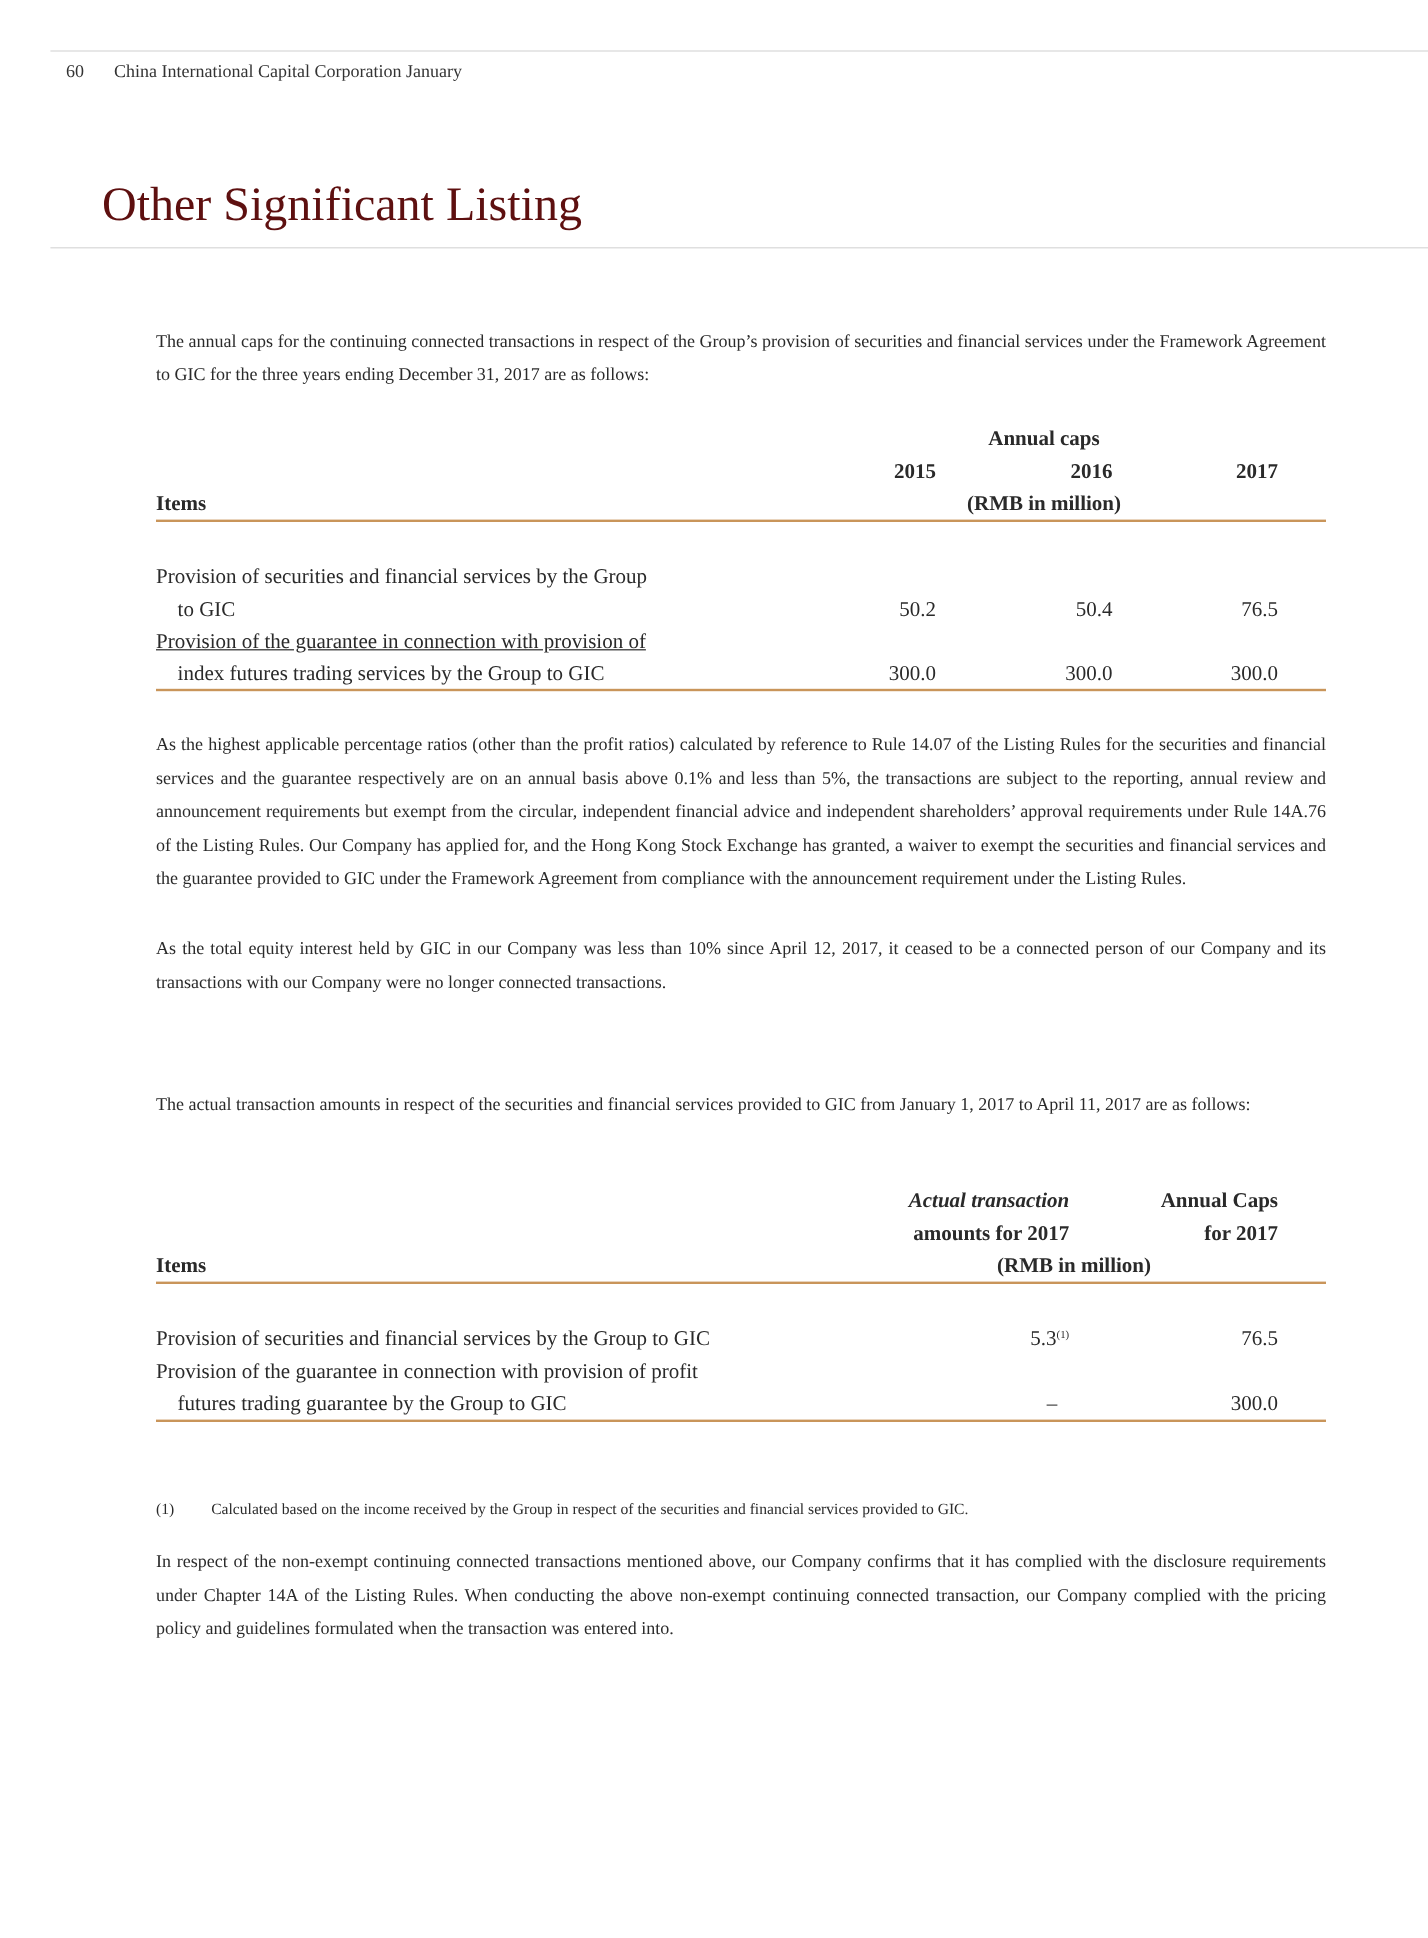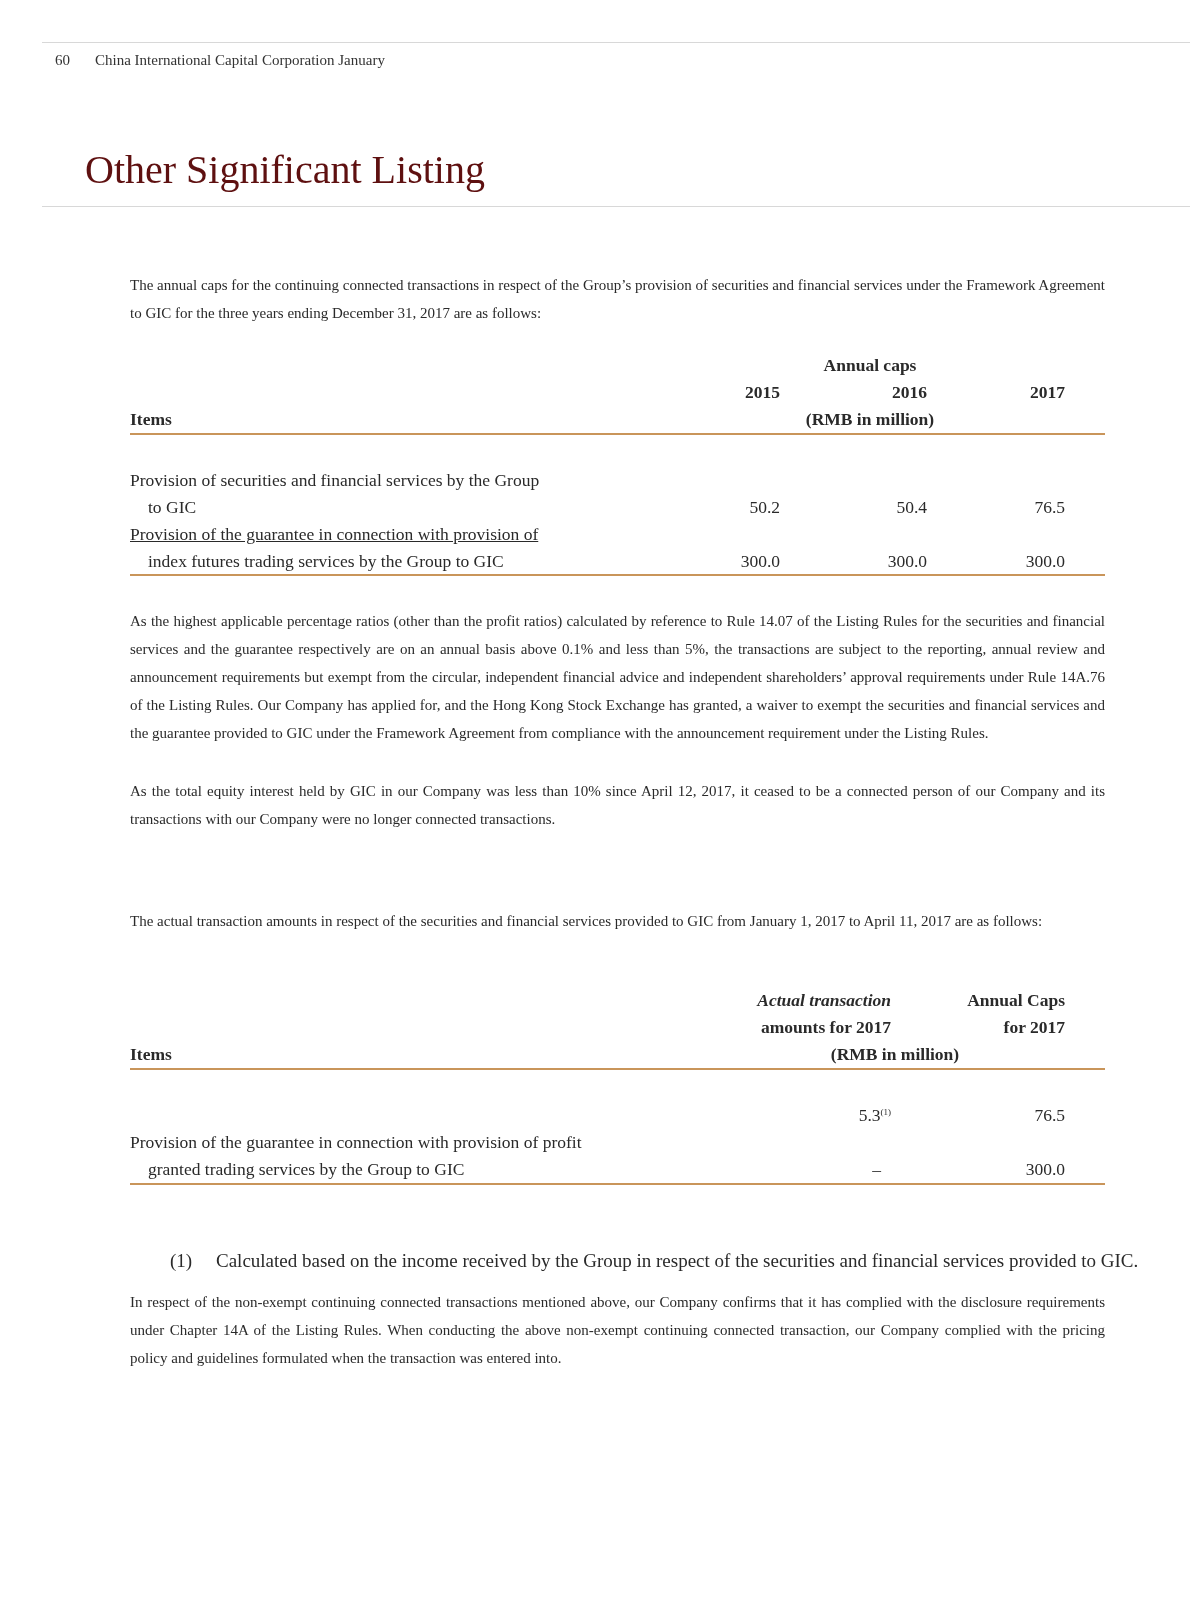--- a/index.html
+++ b/index.html
@@ -10,21 +10,21 @@
   .title { position:absolute; left:85px; top:146px; font-size:40px; color:#5e1010; font-weight:normal; margin:0; }
   .title-rule { position:absolute; left:42px; right:0; top:206px; height:1px; background:#d8d8d8; }
   .content { position:absolute; left:130px; width:975px; }
   p.body { font-size:15px; line-height:28px; text-align:justify; margin:0; }
   .tbl { position:absolute; left:130px; width:975px; font-size:17.5px; }
   .tbl .cell { position:absolute; white-space:nowrap; }
   .r { text-align:right; }
   .c { text-align:center; }
   .b { font-weight:bold; }
   .rule { position:absolute; left:0; width:975px; height:2px; background:#c9955a; }
-  .footnote { position:absolute; left:130px; top:1250px; font-size:19px;margin-left:40px; }
+  .footnote { position:absolute; left:130px; top:1250px; font-size:13px; }
   .footnote .mark { display:inline-block; width:46px; }
   sup { font-size:9px; vertical-align:6px; }
 </style>
 </head>
 <body>
 
 <div class="top-rule"></div>
 <div class="running-head">
   <span class="pg">60</span><span>China International Capital Corporation January</span>
 </div>
@@ -73,25 +73,26 @@
 
 <div class="tbl" style="top:990px;height:230px;">
   <div class="cell b r" style="left:600px;width:161px;top:0;font-style:italic;">Actual transaction</div>
   <div class="cell b r" style="left:600px;width:161px;top:27px;">amounts for 2017</div>
   <div class="cell b r" style="left:800px;width:135px;top:0;">Annual Caps</div>
   <div class="cell b r" style="left:800px;width:135px;top:27px;">for 2017</div>
   <div class="cell b" style="left:0;top:54px;">Items</div>
   <div class="cell b c" style="left:650px;width:230px;top:54px;">(RMB in million)</div>
   <div class="rule" style="top:78px;"></div>
 
+  <div class="cell" style="left:0;top:115px;">Provision of securities and financial services by the Group to GIC</div>
   <div class="cell r" style="left:600px;width:161px;top:115px;"><span>5.3</span><sup>(1)</sup></div>
   <div class="cell r" style="left:800px;width:135px;top:115px;">76.5</div>
 
   <div class="cell" style="left:0;top:142px;">Provision of the guarantee in connection with provision of profit</div>
-  <div class="cell" style="left:18px;top:169px;">granted trading services by the Group to GIC</div>
+  <div class="cell" style="left:18px;top:169px;">futures trading guarantee by the Group to GIC</div>
   <div class="cell r" style="left:600px;width:151px;top:169px;">–</div>
   <div class="cell r" style="left:800px;width:135px;top:169px;">300.0</div>
   <div class="rule" style="top:193px;"></div>
 </div>
 
 <div class="footnote">
   <span class="mark">(1)</span><span>Calculated based on the income received by the Group in respect of the securities and financial services provided to GIC.</span>
 </div>
 
 <div class="content" style="top:1288px;">

